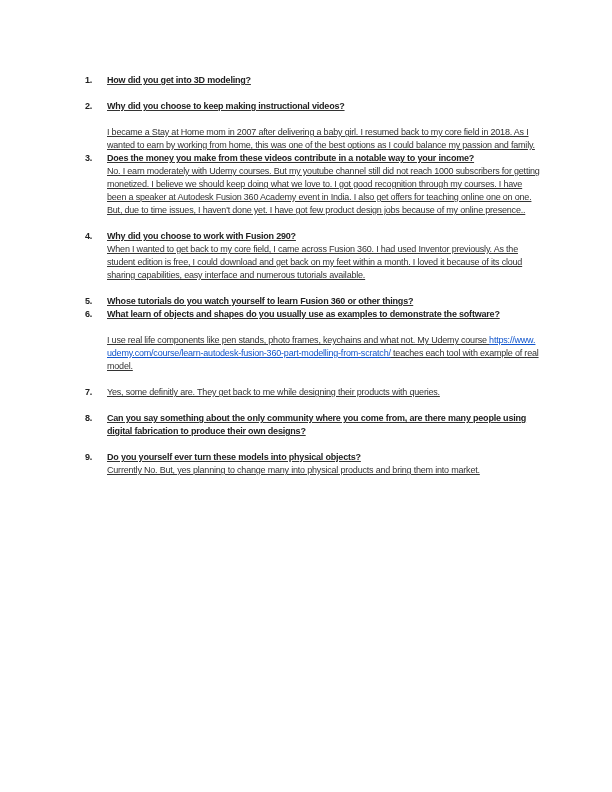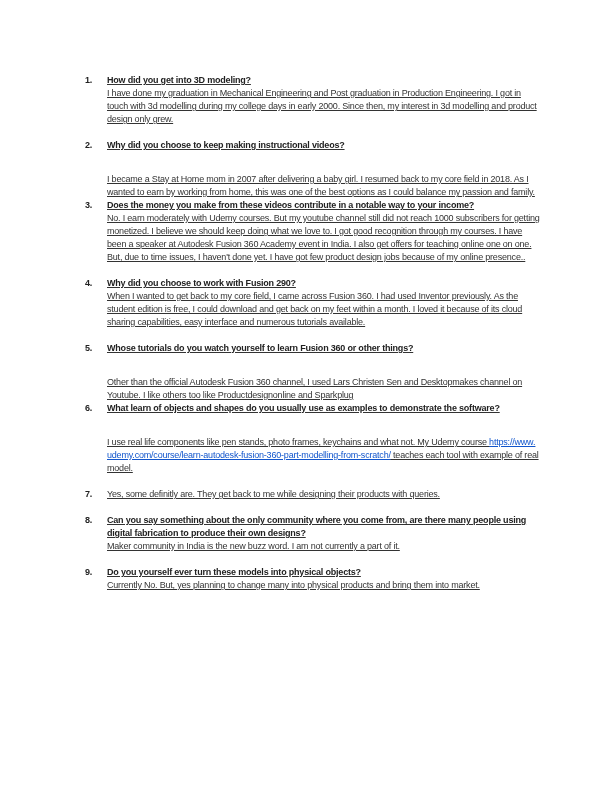--- a/index.html
+++ b/index.html
@@ -37,41 +37,40 @@
   }
   .qa-body {
     width: 433px;
     text-decoration: underline;
   }
   .qa-question {
     font-weight: bold;
     color: #222222;
   }
   .qa-item.gap-after-question .qa-answer {
-    margin-top: 21px;
+    margin-top: 13px;
   }
   .qa-answer {
     color: #333333;
   }
   .doc-link {
     color: #1155cc;
     text-decoration: underline;
     word-break: break-all;
   }
 </style>
 </head>
 <body>
 
 <div class="page">
   <div class="content">
   <div class="qa-item">
     <div class="qa-number">1.</div>
     <div class="qa-body">
       <div class="qa-question">How did you get into 3D modeling?</div>
-      <div class="qa-answer">I have done my graduation in Mechanical Engineering and Post graduation in Production Engineering. I got in touch with 3d modelling during my college days in early 2000. Since then, my interest in 3d modelling and product design only grew.</div>
     </div>
   </div>
 
   <div class="qa-item space-before gap-after-question">
     <div class="qa-number">2.</div>
     <div class="qa-body">
       <div class="qa-question">Why did you choose to keep making instructional videos?</div>
       <div class="qa-answer">I became a Stay at Home mom in 2007 after delivering a baby girl. I resumed back to my core field in 2018. As I wanted to earn by working from home, this was one of the best options as I could balance my passion and family.</div>
     </div>
   </div>
@@ -89,21 +88,20 @@
     <div class="qa-body">
       <div class="qa-question">Why did you choose to work with Fusion 290?</div>
       <div class="qa-answer">When I wanted to get back to my core field, I came across Fusion 360. I had used Inventor previously. As the student edition is free, I could download and get back on my feet within a month. I loved it because of its cloud sharing capabilities, easy interface and numerous tutorials available.</div>
     </div>
   </div>
 
   <div class="qa-item space-before gap-after-question">
     <div class="qa-number">5.</div>
     <div class="qa-body">
       <div class="qa-question">Whose tutorials do you watch yourself to learn Fusion 360 or other things?</div>
-      <div class="qa-answer">Other than the official Autodesk Fusion 360 channel, I used Lars Christen Sen and Desktopmakes channel on Youtube. I like others too like Productdesignonline and Sparkplug</div>
     </div>
   </div>
 
   <div class="qa-item gap-after-question">
     <div class="qa-number">6.</div>
     <div class="qa-body">
       <div class="qa-question">What learn of objects and shapes do you usually use as examples to demonstrate the software?</div>
       <div class="qa-answer"><span>I use real life components like pen stands, photo frames, keychains and what not. My Udemy course </span><a class="doc-link" href="#">https://www.udemy.com/course/learn-autodesk-fusion-360-part-modelling-from-scratch/</a><span> teaches each tool with example of real model.</span></div>
     </div>
   </div>
@@ -112,21 +110,20 @@
     <div class="qa-number">7.</div>
     <div class="qa-body">
       <div class="qa-answer">Yes, some definitly are. They get back to me while designing their products with queries.</div>
     </div>
   </div>
 
   <div class="qa-item space-before">
     <div class="qa-number">8.</div>
     <div class="qa-body">
       <div class="qa-question">Can you say something about the only community where you come from, are there many people using digital fabrication to produce their own designs?</div>
-      <div class="qa-answer">Maker community in India is the new buzz word. I am not currently a part of it.</div>
     </div>
   </div>
 
   <div class="qa-item space-before">
     <div class="qa-number">9.</div>
     <div class="qa-body">
       <div class="qa-question">Do you yourself ever turn these models into physical objects?</div>
       <div class="qa-answer">Currently No. But, yes planning to change many into physical products and bring them into market.</div>
     </div>
   </div>

